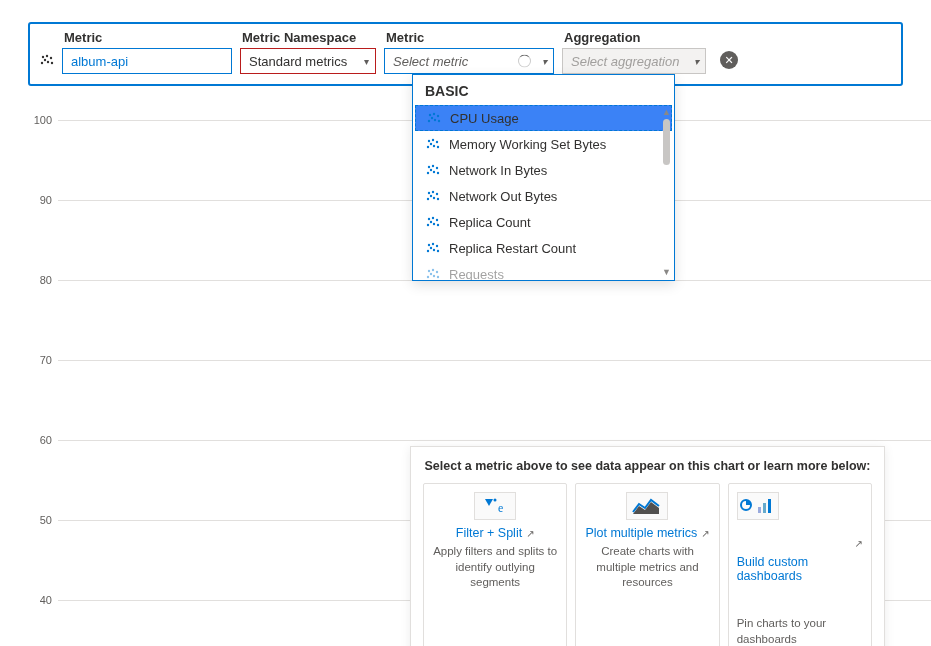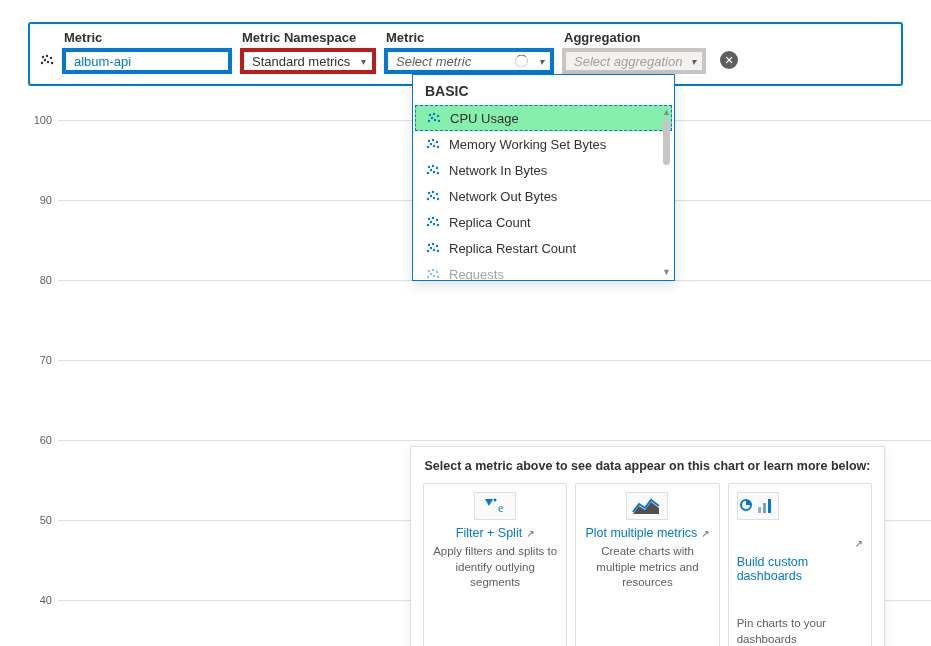--- a/index.html
+++ b/index.html
@@ -28,21 +28,21 @@
     }
     .row-icon {
       width: 18px;
       display:flex; align-items:center; justify-content:center;
       margin-right: 6px;
       margin-top: 16px;
     }
     .field-group { display:flex; flex-direction:column; margin-right: 8px; }
     .field-label { font-weight:600; font-size:13px; margin-bottom: 3px; padding-left:2px; }
     .field-box {
-      border:4px solid #b91c1c;
+      border:1px solid #b91c1c;
       height: 26px;
       display:flex;
       align-items:center;
       padding:0 8px;
       background:#fff;
       position:relative;
       font-size:13px;
     }
     .scope-box { width: 170px; border-color:#0078d4; color:#0078d4; }
     .ns-box { width: 136px; }
@@ -82,21 +82,21 @@
       overflow:hidden;
       position:relative;
     }
     .dd-item {
       display:flex; align-items:center;
       padding:5px 12px;
       font-size:13px;
       cursor:pointer;
     }
     .dd-item.highlight {
-      background:#86efac;
+      background:#3b82f6;
       border:1px dashed #0078d4;
       margin:0 2px;
       padding:4px 10px;
     }
     .dd-item.lastcut { opacity:0.45; }
     .dd-icon {
       width:16px; height:16px; display:inline-flex; align-items:center; justify-content:center;
       margin-right:8px; color:#0078d4;
     }
     .dd-scrollbar {

